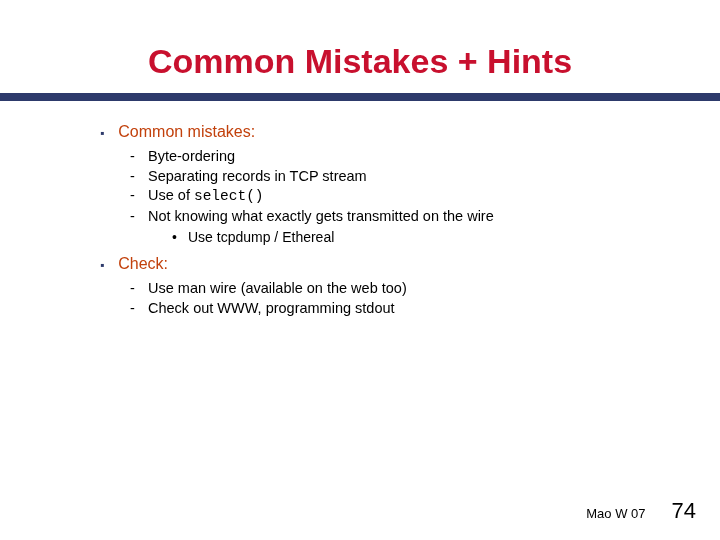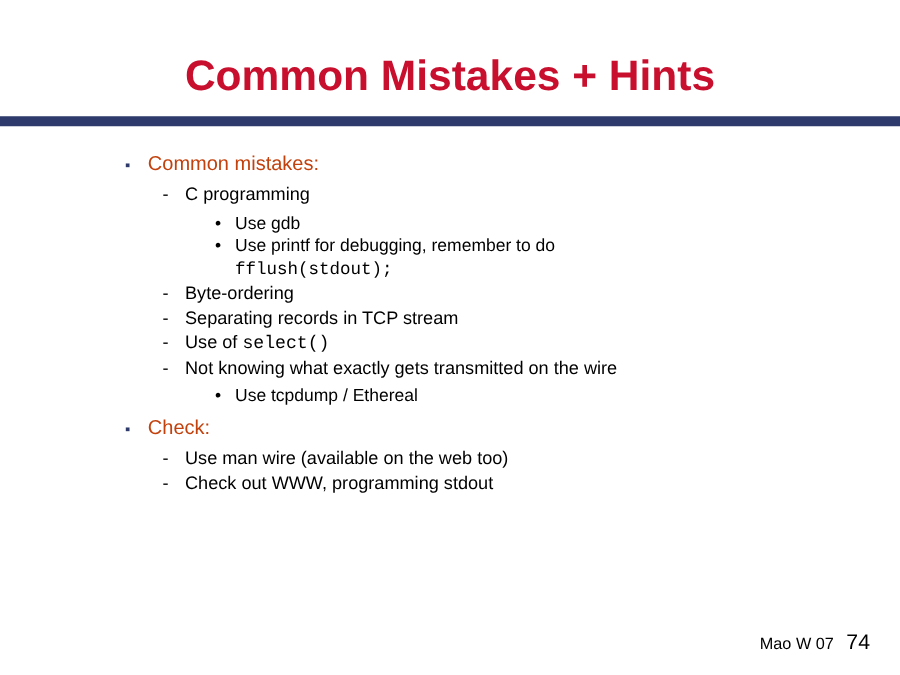--- a/index.html
+++ b/index.html
@@ -98,53 +98,41 @@
       margin-top: 1px;
     }
     .footer {
       position: absolute;
       bottom: 16px;
       right: 24px;
       font-size: 13px;
       color: #000;
       display: flex;
       align-items: baseline;
-      gap: 10px;
+      gap: 26px;
     }
     .page-num {
-      font-size: 17px;
+      font-size: 22px;
     }
   </style>
 </head>
 <body>
 
 <div class="slide">
   <div class="title">Common Mistakes + Hints</div>
   <div class="rule"></div>
 
   <div class="content">
 
     <div class="section">
       <div class="section-head">
         <span class="section-bullet">▪</span>
         <span class="section-title">Common mistakes:</span>
       </div>
       <ul class="dash-list">
-        <li>
-          <span>C programming</span>
-          <ul class="dot-list">
-            <li>
-              <span>Use gdb</span>
-            </li>
-            <li>
-              <span>Use printf for debugging, remember to do</span>
-              <span class="code-inline">fflush(stdout);</span>
-            </li>
-          </ul>
-        </li>
         <li>
           <span>Byte-ordering</span>
         </li>
         <li>
           <span>Separating records in TCP stream</span>
         </li>
         <li>
           <span>Use of </span><span class="code">select()</span>
         </li>
         <li>

